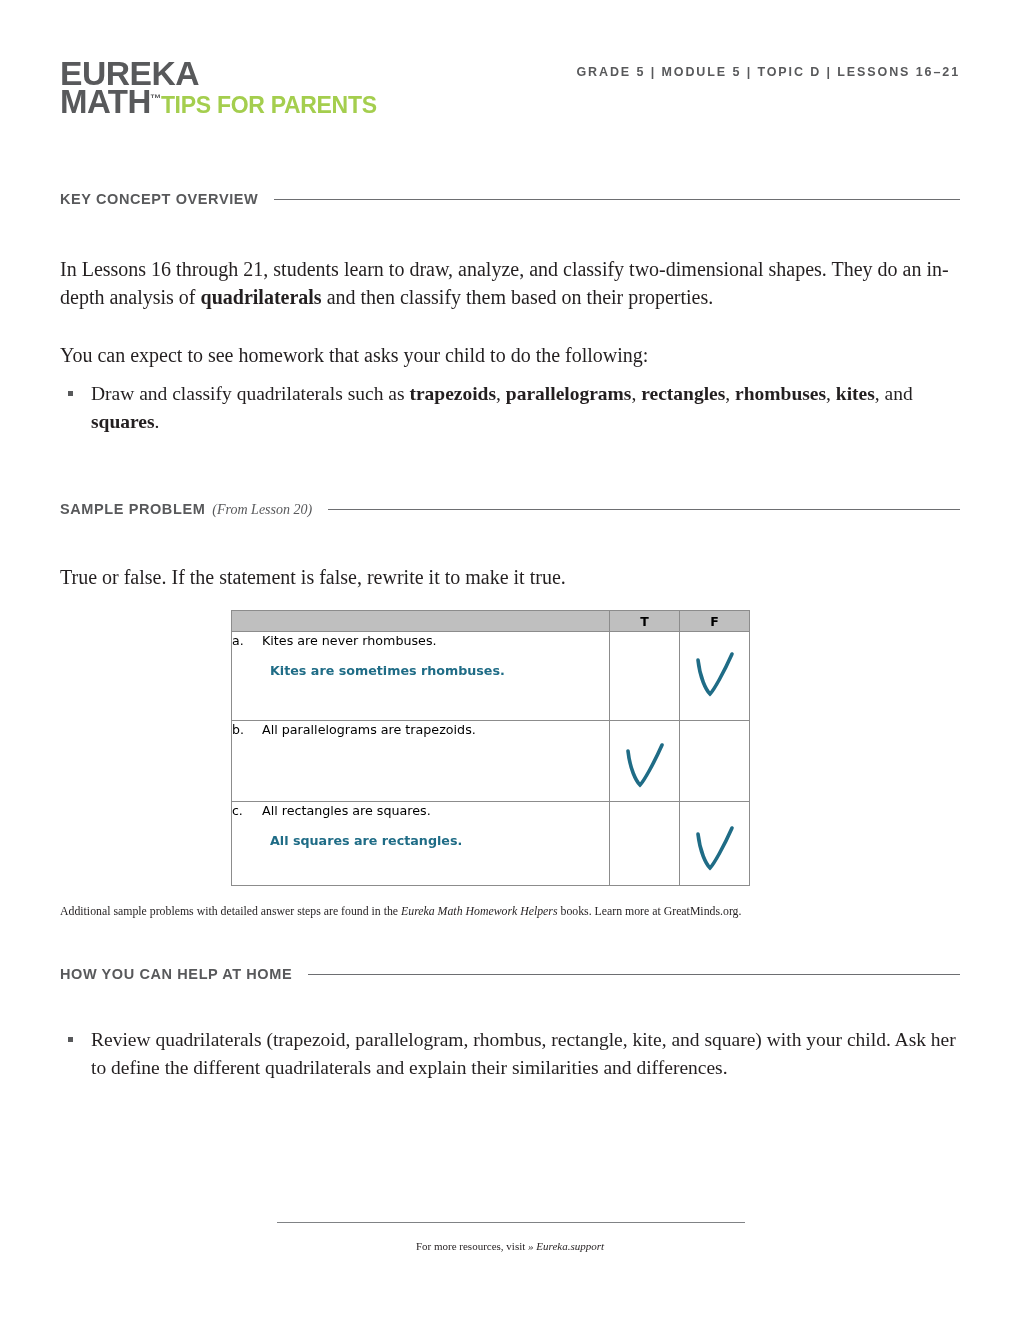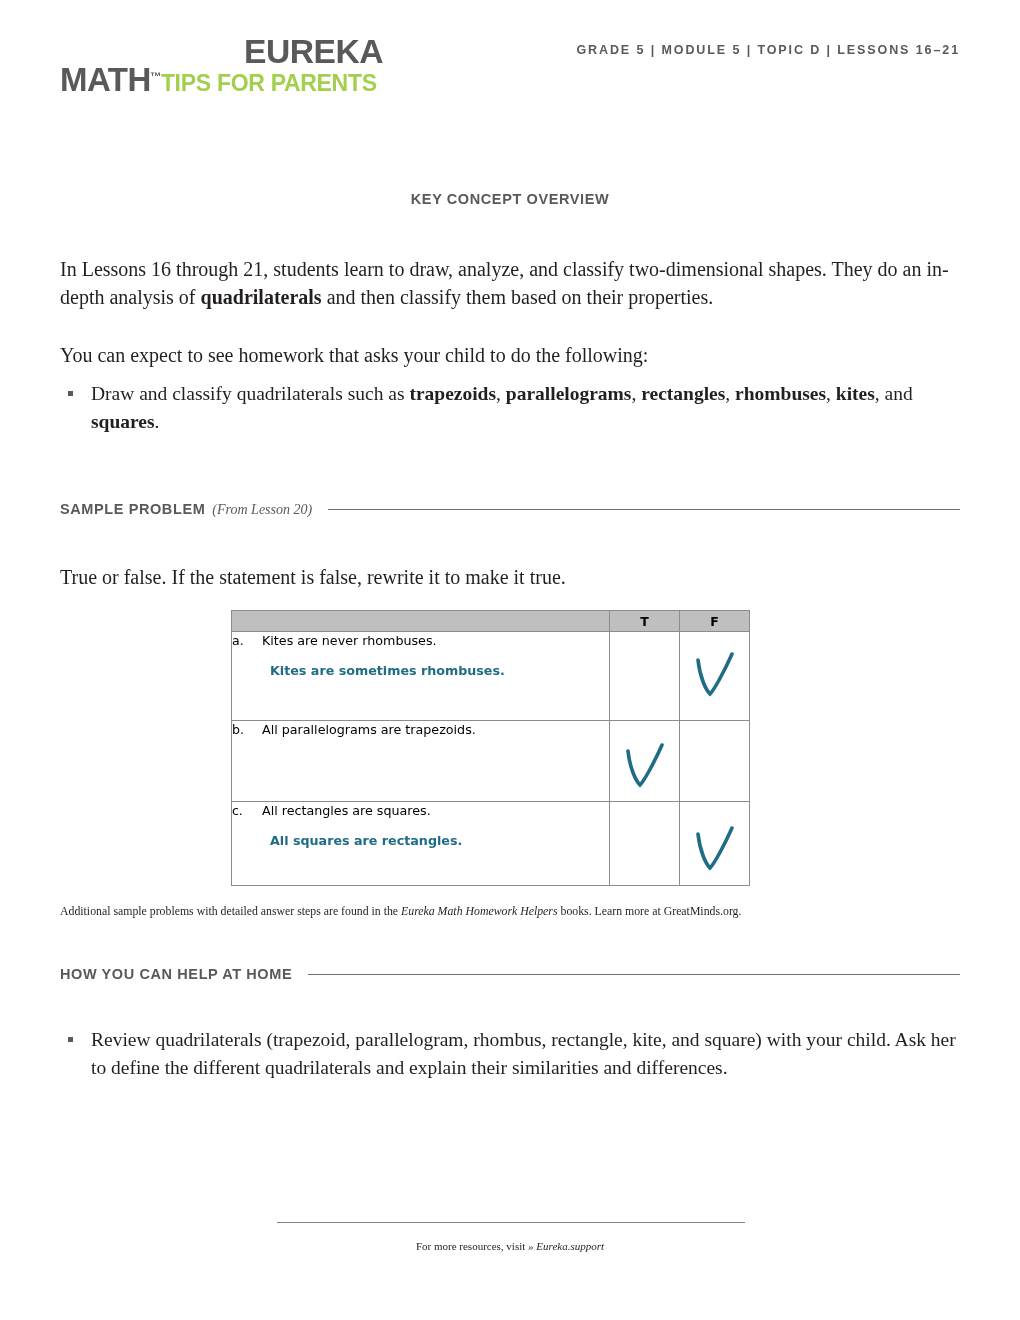--- a/index.html
+++ b/index.html
@@ -21,24 +21,23 @@
     position: relative;
     width: 1020px;
     height: 1320px;
     padding: 0;
   }
 
   
   .masthead {
     position: absolute;
     left: 60px;
-    top: 34px;
+    top: 56px;
     width: 900px;
     height: 100px;
-    text-align: right;
   }
   .logo-block {
     position: absolute;
     left: 0;
     top: 4px;
     line-height: 0.84;
   }
   .logo-eureka {
     font-family: "Liberation Sans", sans-serif;
     font-weight: bold;
@@ -262,21 +261,21 @@
   <div class="masthead">
     <div class="logo-block">
       <span class="logo-eureka">EUREKA</span>
       <span class="logo-line2">
         <span class="logo-math">MATH</span><span class="logo-tm">™</span><span class="logo-tips">TIPS FOR PARENTS</span>
       </span>
     </div>
     <div class="kicker">GRADE 5 | MODULE 5 | TOPIC D | LESSONS 16–21</div>
   </div>
 
-  <div class="section-head" style="top:191px;flex-direction:column;">
+  <div class="section-head" style="top:191px;">
     <span class="label">KEY CONCEPT OVERVIEW</span>
     <span class="rule"></span>
   </div>
 
   <div class="para" style="top:255px;">
     <span>In Lessons 16 through 21, students learn to draw, analyze, and classify two-dimensional shapes. They do an in-depth analysis of </span><b>quadrilaterals</b><span> and then classify them based on their properties.</span>
   </div>
 
   <div class="para" style="top:341px;">You can expect to see homework that asks your child to do the following:</div>
 

